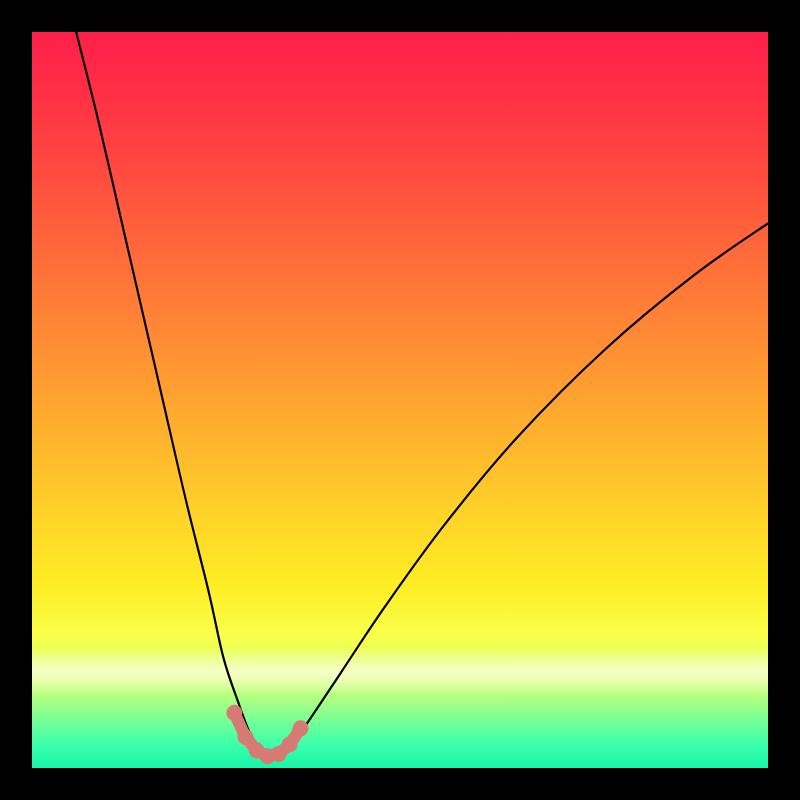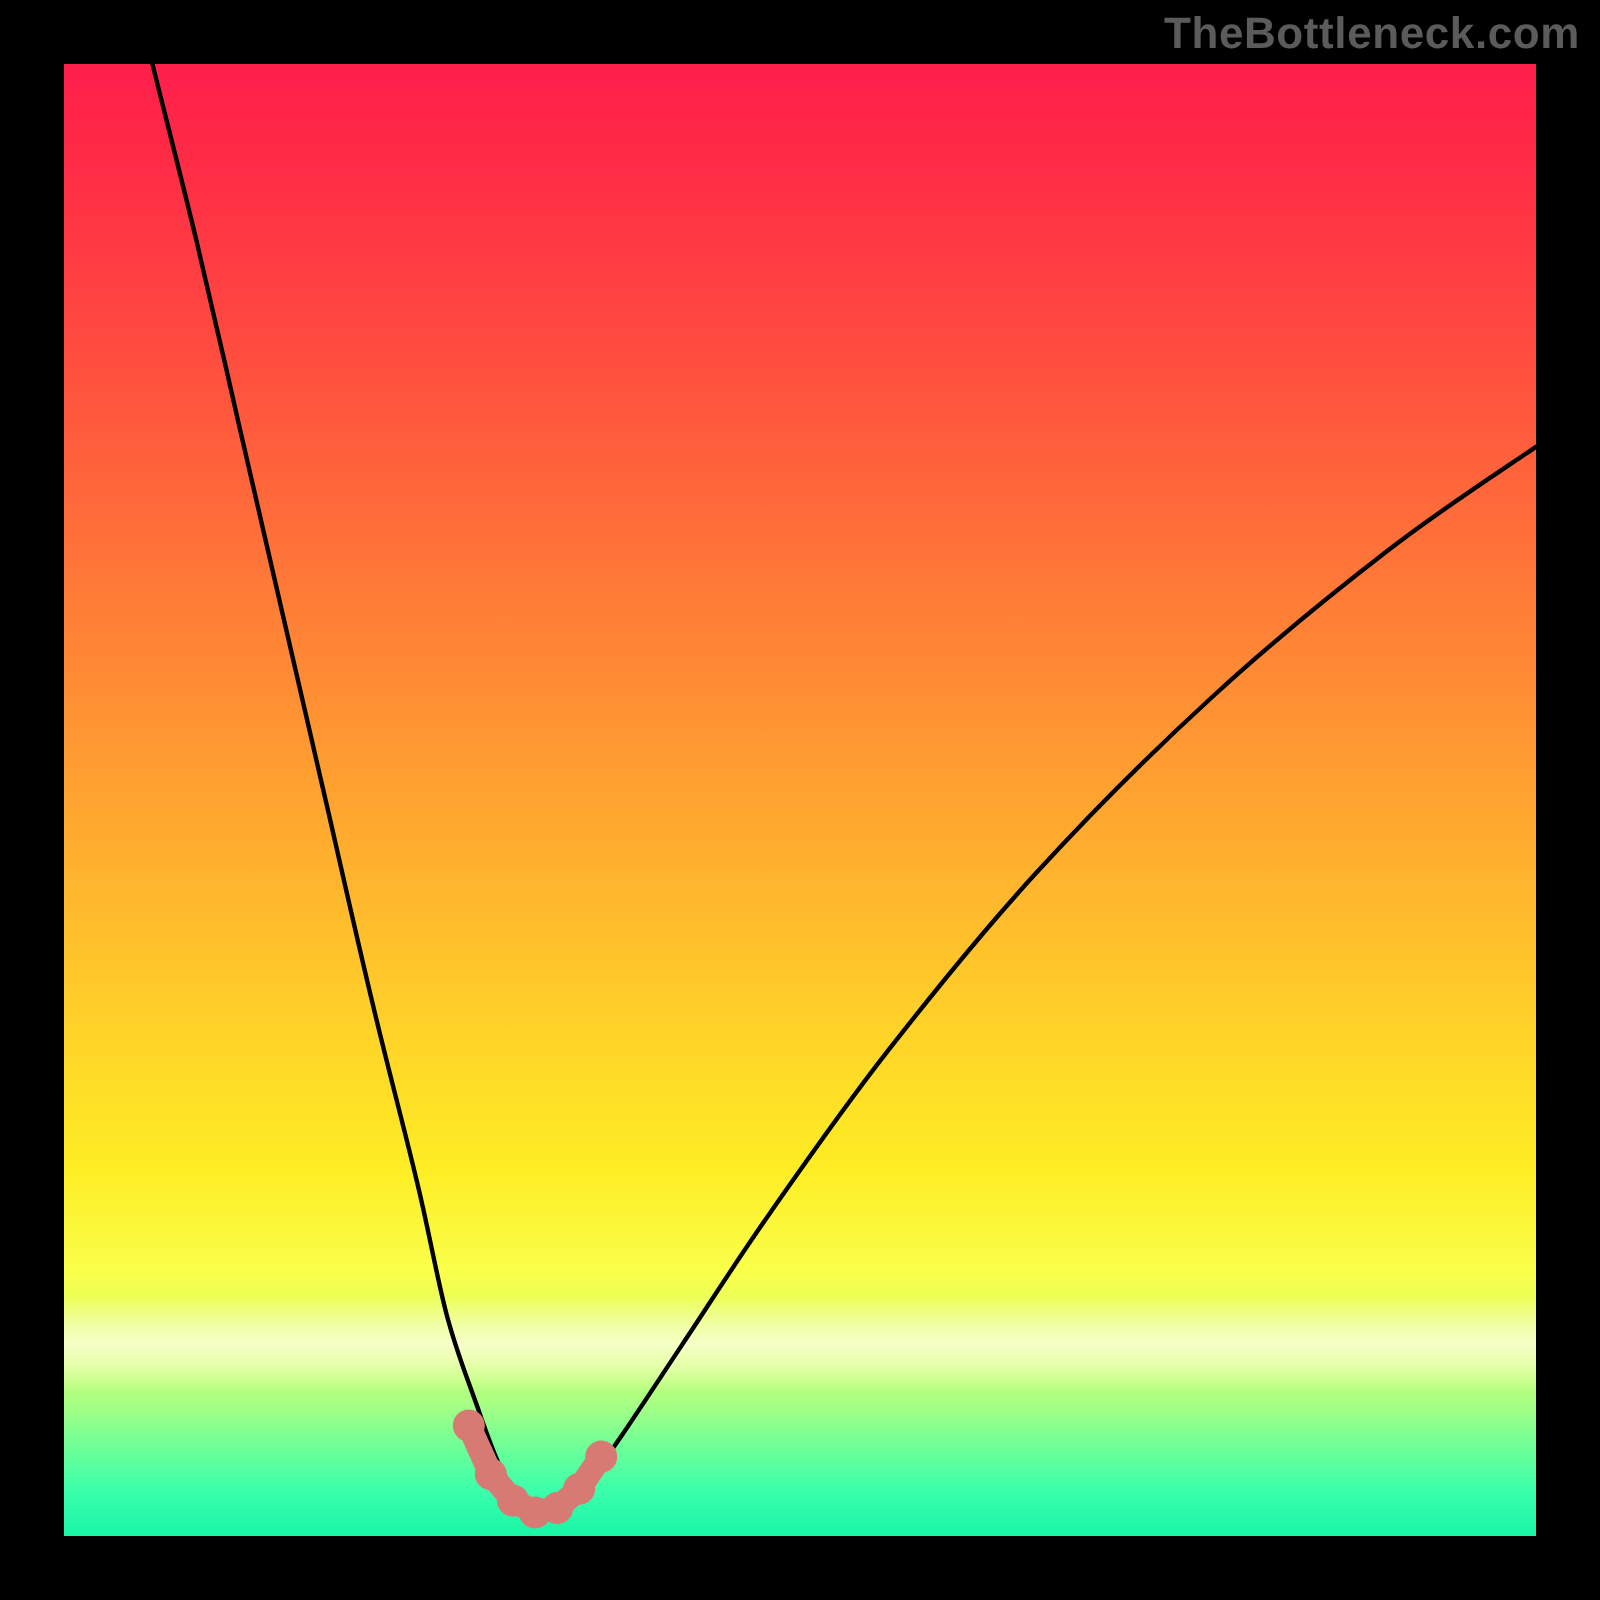--- a/index.html
+++ b/index.html
@@ -88,21 +88,20 @@
     fill: none;
     stroke: #d87a74;
     stroke-width: 12;
     stroke-linecap: round;
   }
 </style>
 </head>
 <body>
 
 <div class="frame">
-  <div class="watermark">TheBottleneck.com</div>
 
   <div class="plot-area">
     <div class="band"></div>
     <svg class="curve" viewBox="0 0 736 736" preserveAspectRatio="none">
       <path id="curvePath" class="curve-path" d="M 44.2 0.0 C 47.8 14.7, 58.9 57.7, 66.2 88.3 C 73.6 119.0, 81.0 152.1, 88.3 184.0 C 95.7 215.9, 103.0 247.8, 110.4 279.7 C 117.8 311.6, 125.1 343.5, 132.5 375.4 C 139.8 407.3, 147.2 440.4, 154.6 471.0 C 161.9 501.7, 170.5 533.6, 176.6 559.4 C 182.8 585.1, 186.5 607.2, 191.4 625.6 C 196.3 644.0, 201.8 657.5, 206.1 669.8 C 210.4 682.0, 213.4 691.2, 217.1 699.2 C 220.8 707.2, 224.5 713.3, 228.2 717.6 C 231.8 721.9, 235.5 724.3, 239.2 725.0 C 242.9 725.6, 246.6 723.7, 250.2 721.3 C 253.9 718.8, 256.4 716.4, 261.3 710.2 C 266.2 704.1, 271.7 696.1, 279.7 684.5 C 287.7 672.8, 296.9 658.7, 309.1 640.3 C 321.4 621.9, 336.1 598.6, 353.3 574.1 C 370.5 549.5, 390.1 521.3, 412.2 493.1 C 434.2 464.9, 458.8 434.2, 485.8 404.8 C 512.7 375.4, 544.6 343.5, 574.1 316.5 C 603.5 289.5, 635.4 263.7, 662.4 242.9 C 689.4 222.0, 723.7 199.9, 736.0 191.4"></path>
       <g id="markers">
           <path class="marker-stroke" d="M 202.4 680.8 L 213.4 705.1 L 224.5 718.3 L 235.5 724.2 L 246.6 722.0 L 257.6 712.4 L 268.6 696.3"></path>
           <circle cx="202.4" cy="680.8" r="8" class="marker"></circle>
           <circle cx="213.4" cy="705.1" r="8" class="marker"></circle>
           <circle cx="224.5" cy="718.3" r="8" class="marker"></circle>

